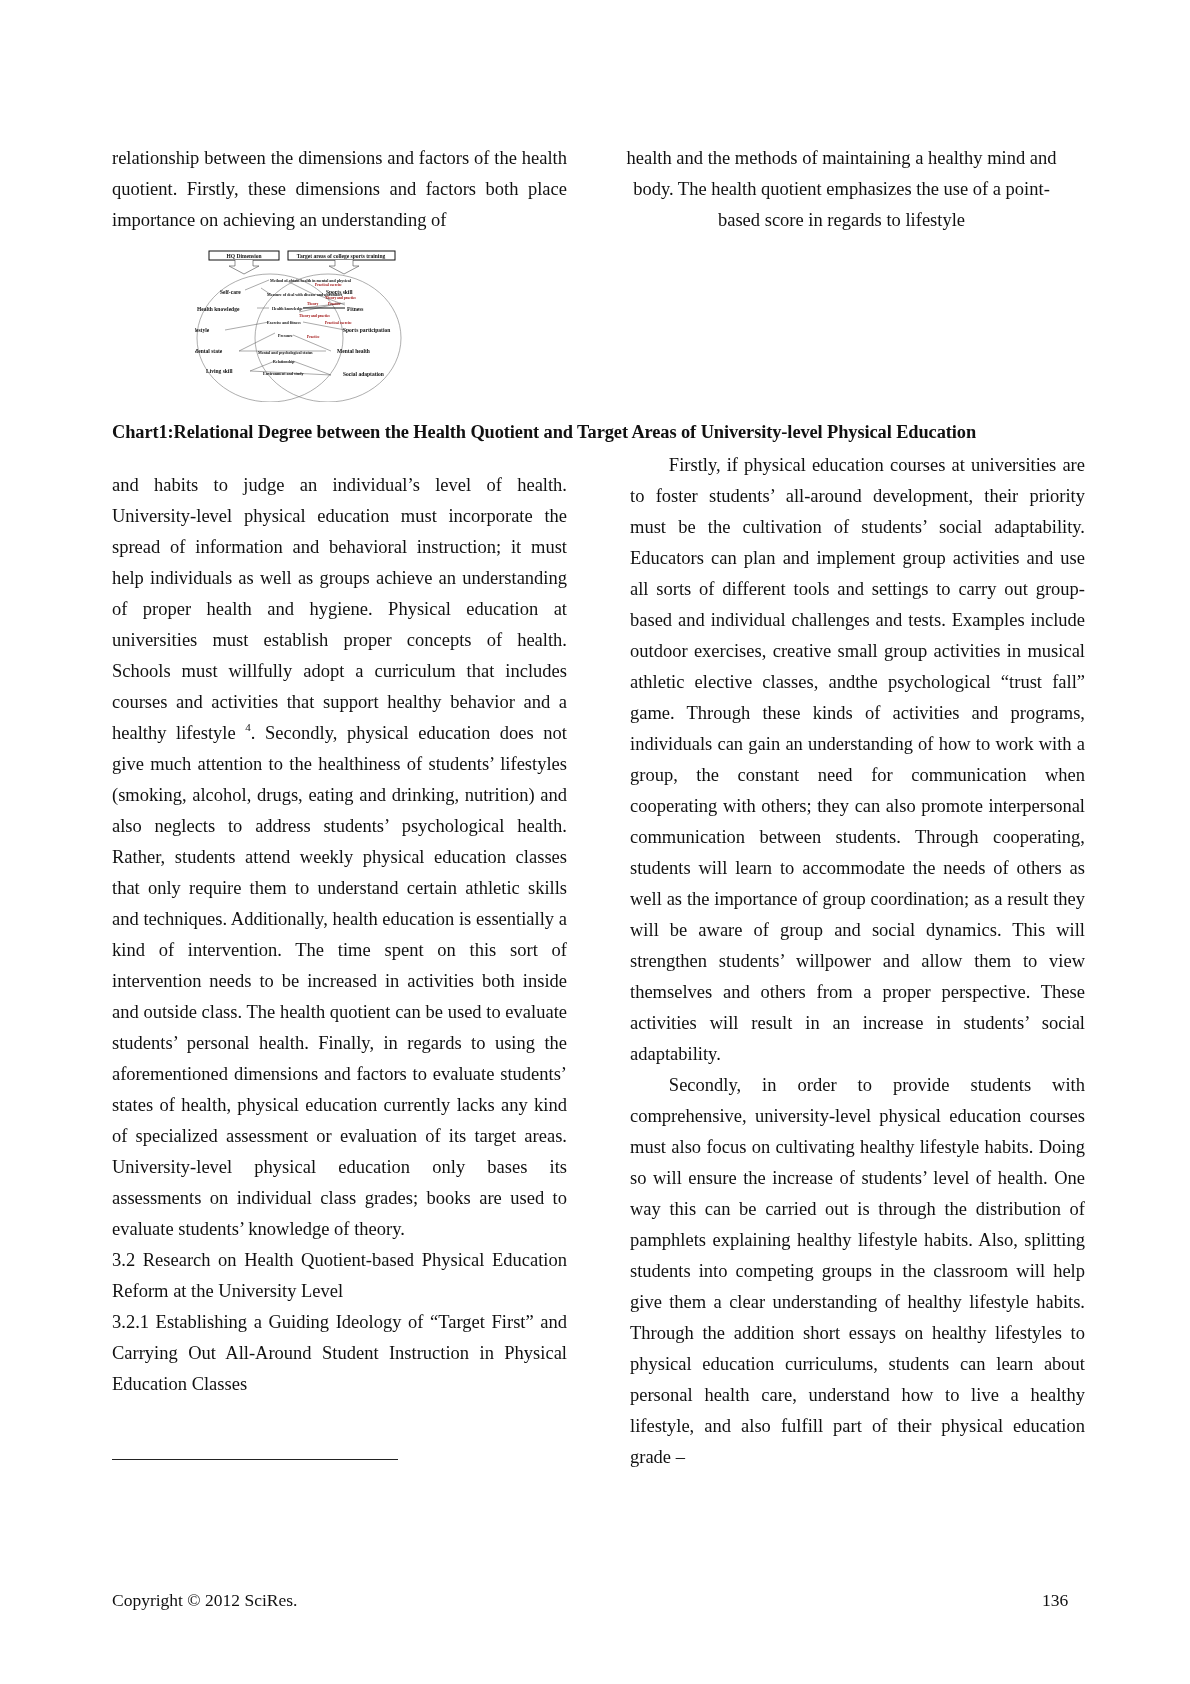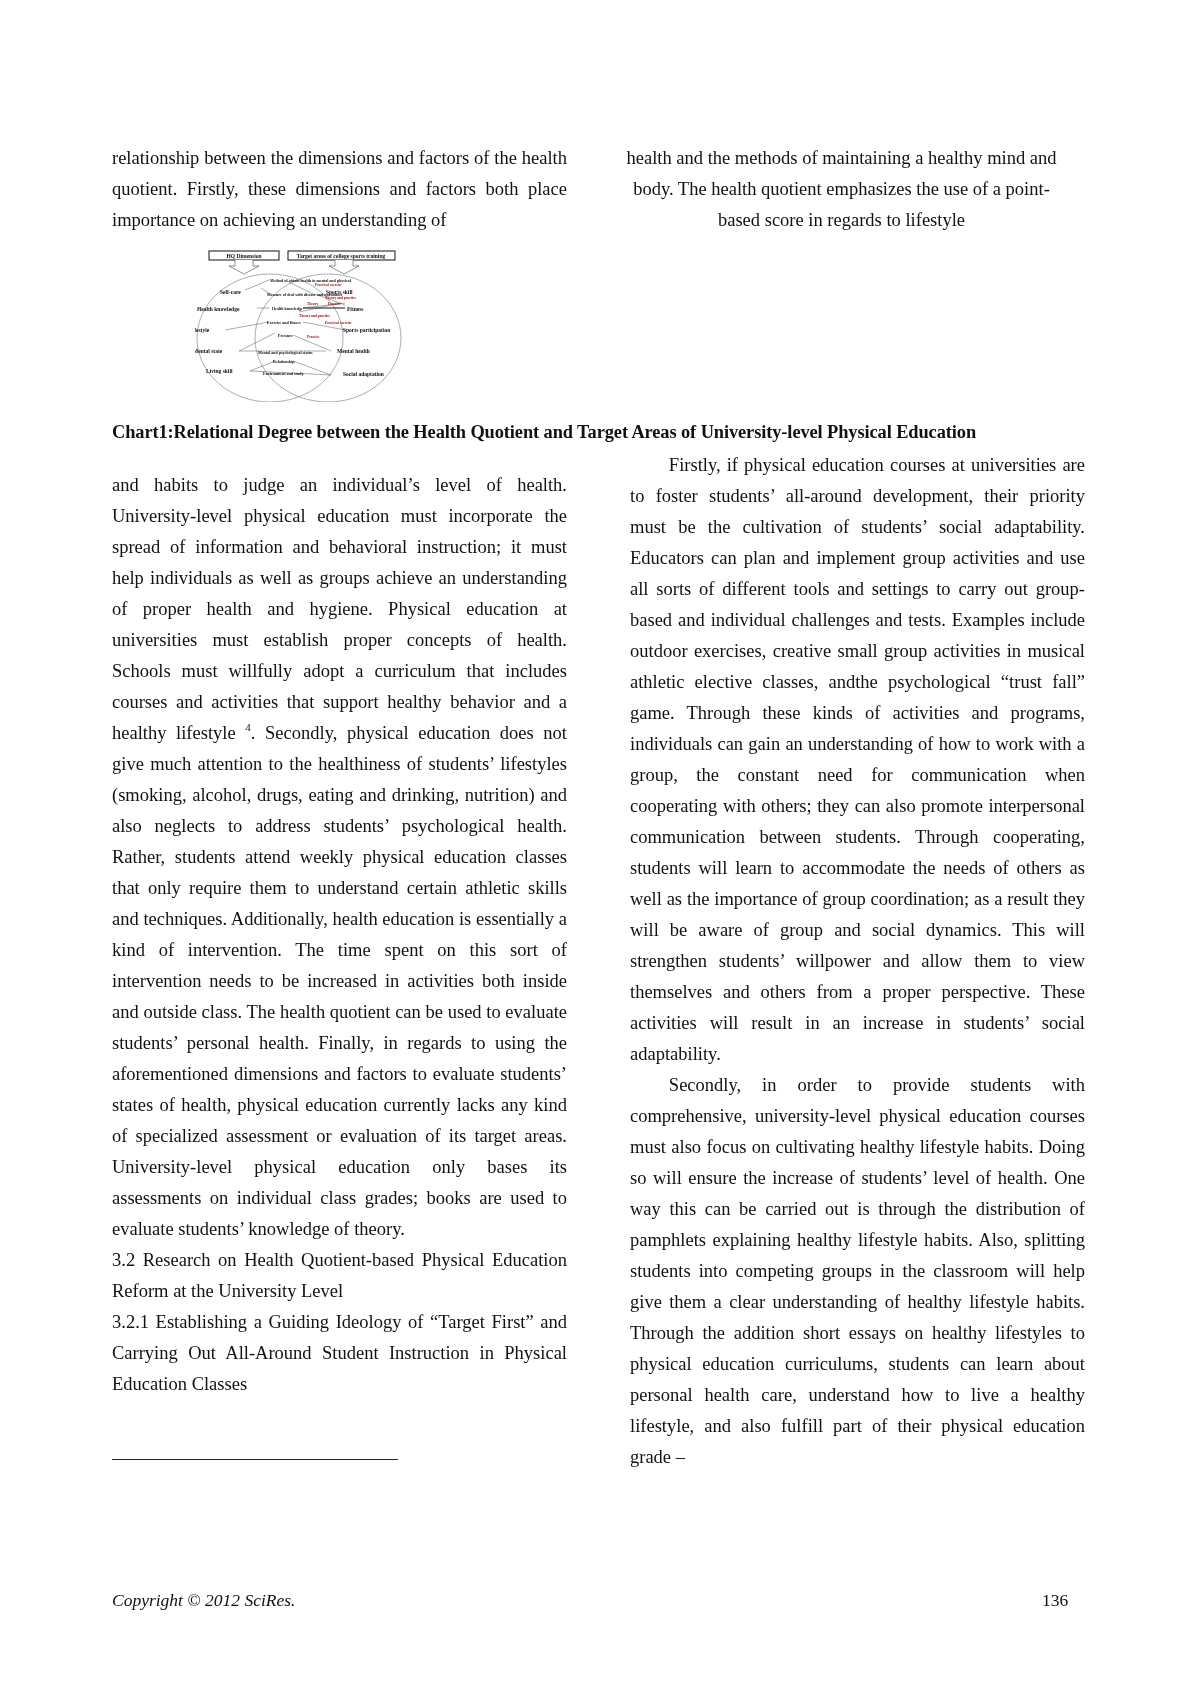--- a/index.html
+++ b/index.html
@@ -12,21 +12,21 @@
   .col sup { font-size: 11px; vertical-align: 8px; line-height: 0; }
   #top-left { left: 112px; top: 143px; }
   #top-right { left: 614px; top: 143px; }
   #main-left { left: 112px; top: 450px; margin-top: 20px; }
   #main-right { left: 630px; top: 450px; }
   .caption { position: absolute; left: 112px; top: 422px; width: 960px;
              font-weight: bold; font-size: 18.4px; white-space: nowrap; letter-spacing: -0.1px; }
   .footnote-rule { position: absolute; left: 112px; top: 1459px; width: 286px; height: 0;
                    border-top: 1px solid #222; }
   .footer { position: absolute; top: 1590px; font-size: 17.5px; }
-  #footer-left { left: 112px; font-style: italic; }
+  #footer-left { left: 112px; }
   #footer-right { left: 1042px; }
   .diagram { position: absolute; left: 195px; top: 250px; width: 215px; height: 152px; }
   .diagram svg { display: block; }
   .dg-black { font-family: "Liberation Serif", serif; font-weight: bold; fill: #111; }
   .dg-red { font-family: "Liberation Serif", serif; font-weight: bold; fill: #a01010; }
 </style>
 </head>
 <body>
 
 <div class="col" id="top-left">

